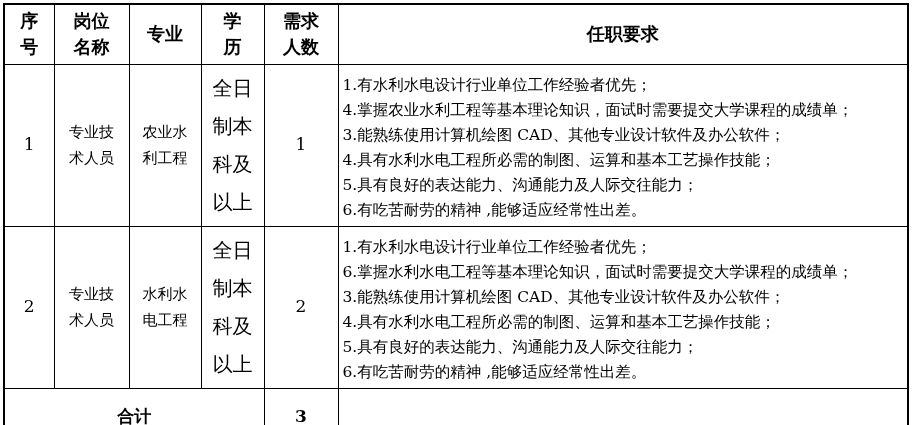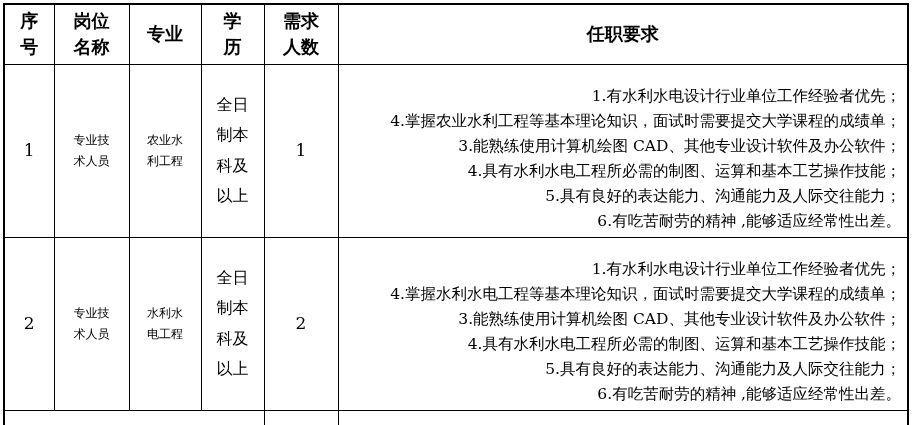--- a/index.html
+++ b/index.html
@@ -41,36 +41,36 @@
     font-size: 18px;
     font-weight: bold;
     line-height: 1.45;
     white-space: pre-line;
   }
   tr.header-row   { height: 60px; }
   tr.job-row-1    { height: 152px; }
   tr.job-row-2    { height: 145px; }
   tr.total-row    { height: 57px; }
   td.cell-center {
-    font-size: 12px;
+    font-size: 15px;
     line-height: 1.75;
     white-space: pre-line;
   }
   td.cell-education {
-    font-size: 16px;
+    font-size: 20px;
     line-height: 1.9;
     white-space: pre-line;
   }
   td.cell-number {
     font-size: 17px;
   }
   td.cell-requirements {
-    text-align: right;
+    text-align: left;
     vertical-align: middle;
-    padding: 19px 6px 3px 4px;
+    padding: 8px 6px 3px 4px;
   }
   .req-line {
     font-size: 15.5px;
     line-height: 25px;
     white-space: pre-wrap;
   }
   td.cell-total-label {
     font-size: 17px;
     font-weight: bold;
   }
@@ -134,21 +134,21 @@
 术人员</td>
       <td class="cell-center">水利水
 电工程</td>
       <td class="cell-education">全日
 制本
 科及
 以上</td>
       <td class="cell-center cell-number">2</td>
       <td class="cell-requirements">
         <div class="req-line">1.有水利水电设计行业单位工作经验者优先；</div>
-        <div class="req-line">4.掌握水利水电工程等基本理论知识，面试时需要提交大学课程的成绩单；</div>
+        <div class="req-line">6.掌握水利水电工程等基本理论知识，面试时需要提交大学课程的成绩单；</div>
         <div class="req-line">3.能熟练使用计算机绘图 CAD、其他专业设计软件及办公软件；</div>
         <div class="req-line">4.具有水利水电工程所必需的制图、运算和基本工艺操作技能；</div>
         <div class="req-line">5.具有良好的表达能力、沟通能力及人际交往能力；</div>
         <div class="req-line">6.有吃苦耐劳的精神 ,能够适应经常性出差。</div>
       </td>
     </tr>
 
     <tr class="total-row">
       <td class="cell-total-label" colspan="4">合计</td>
       <td class="cell-total-count">3</td>

